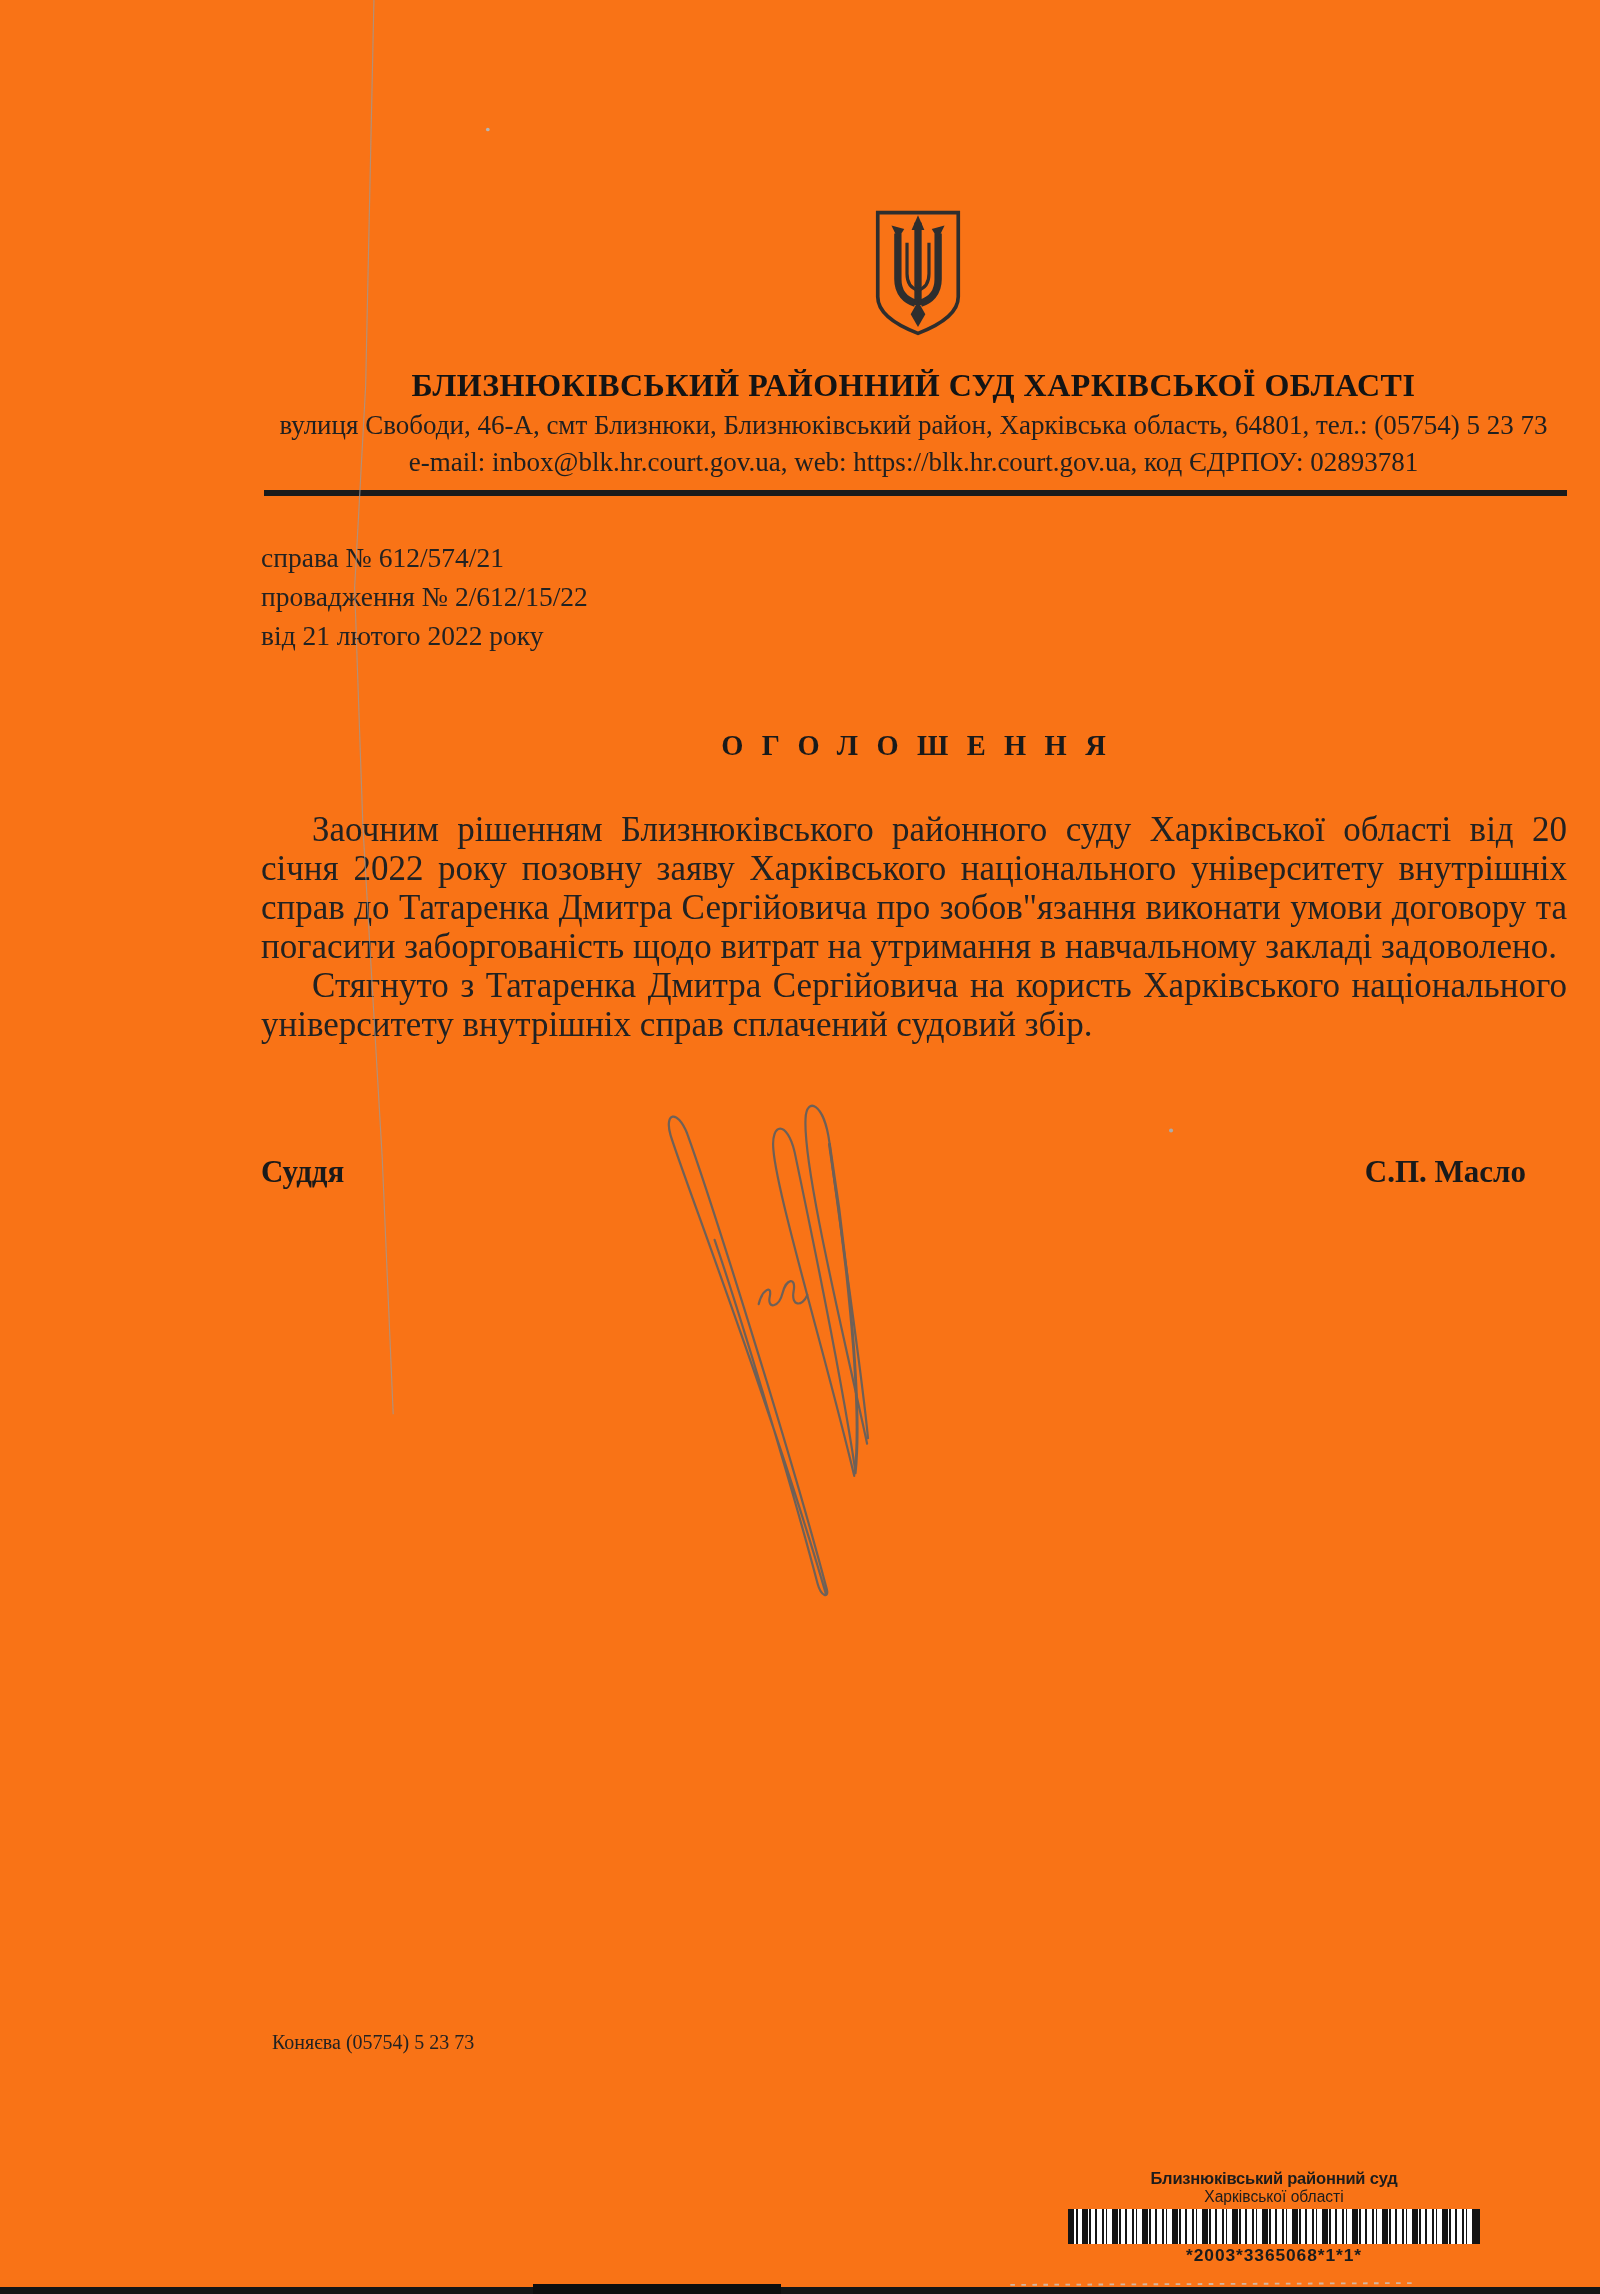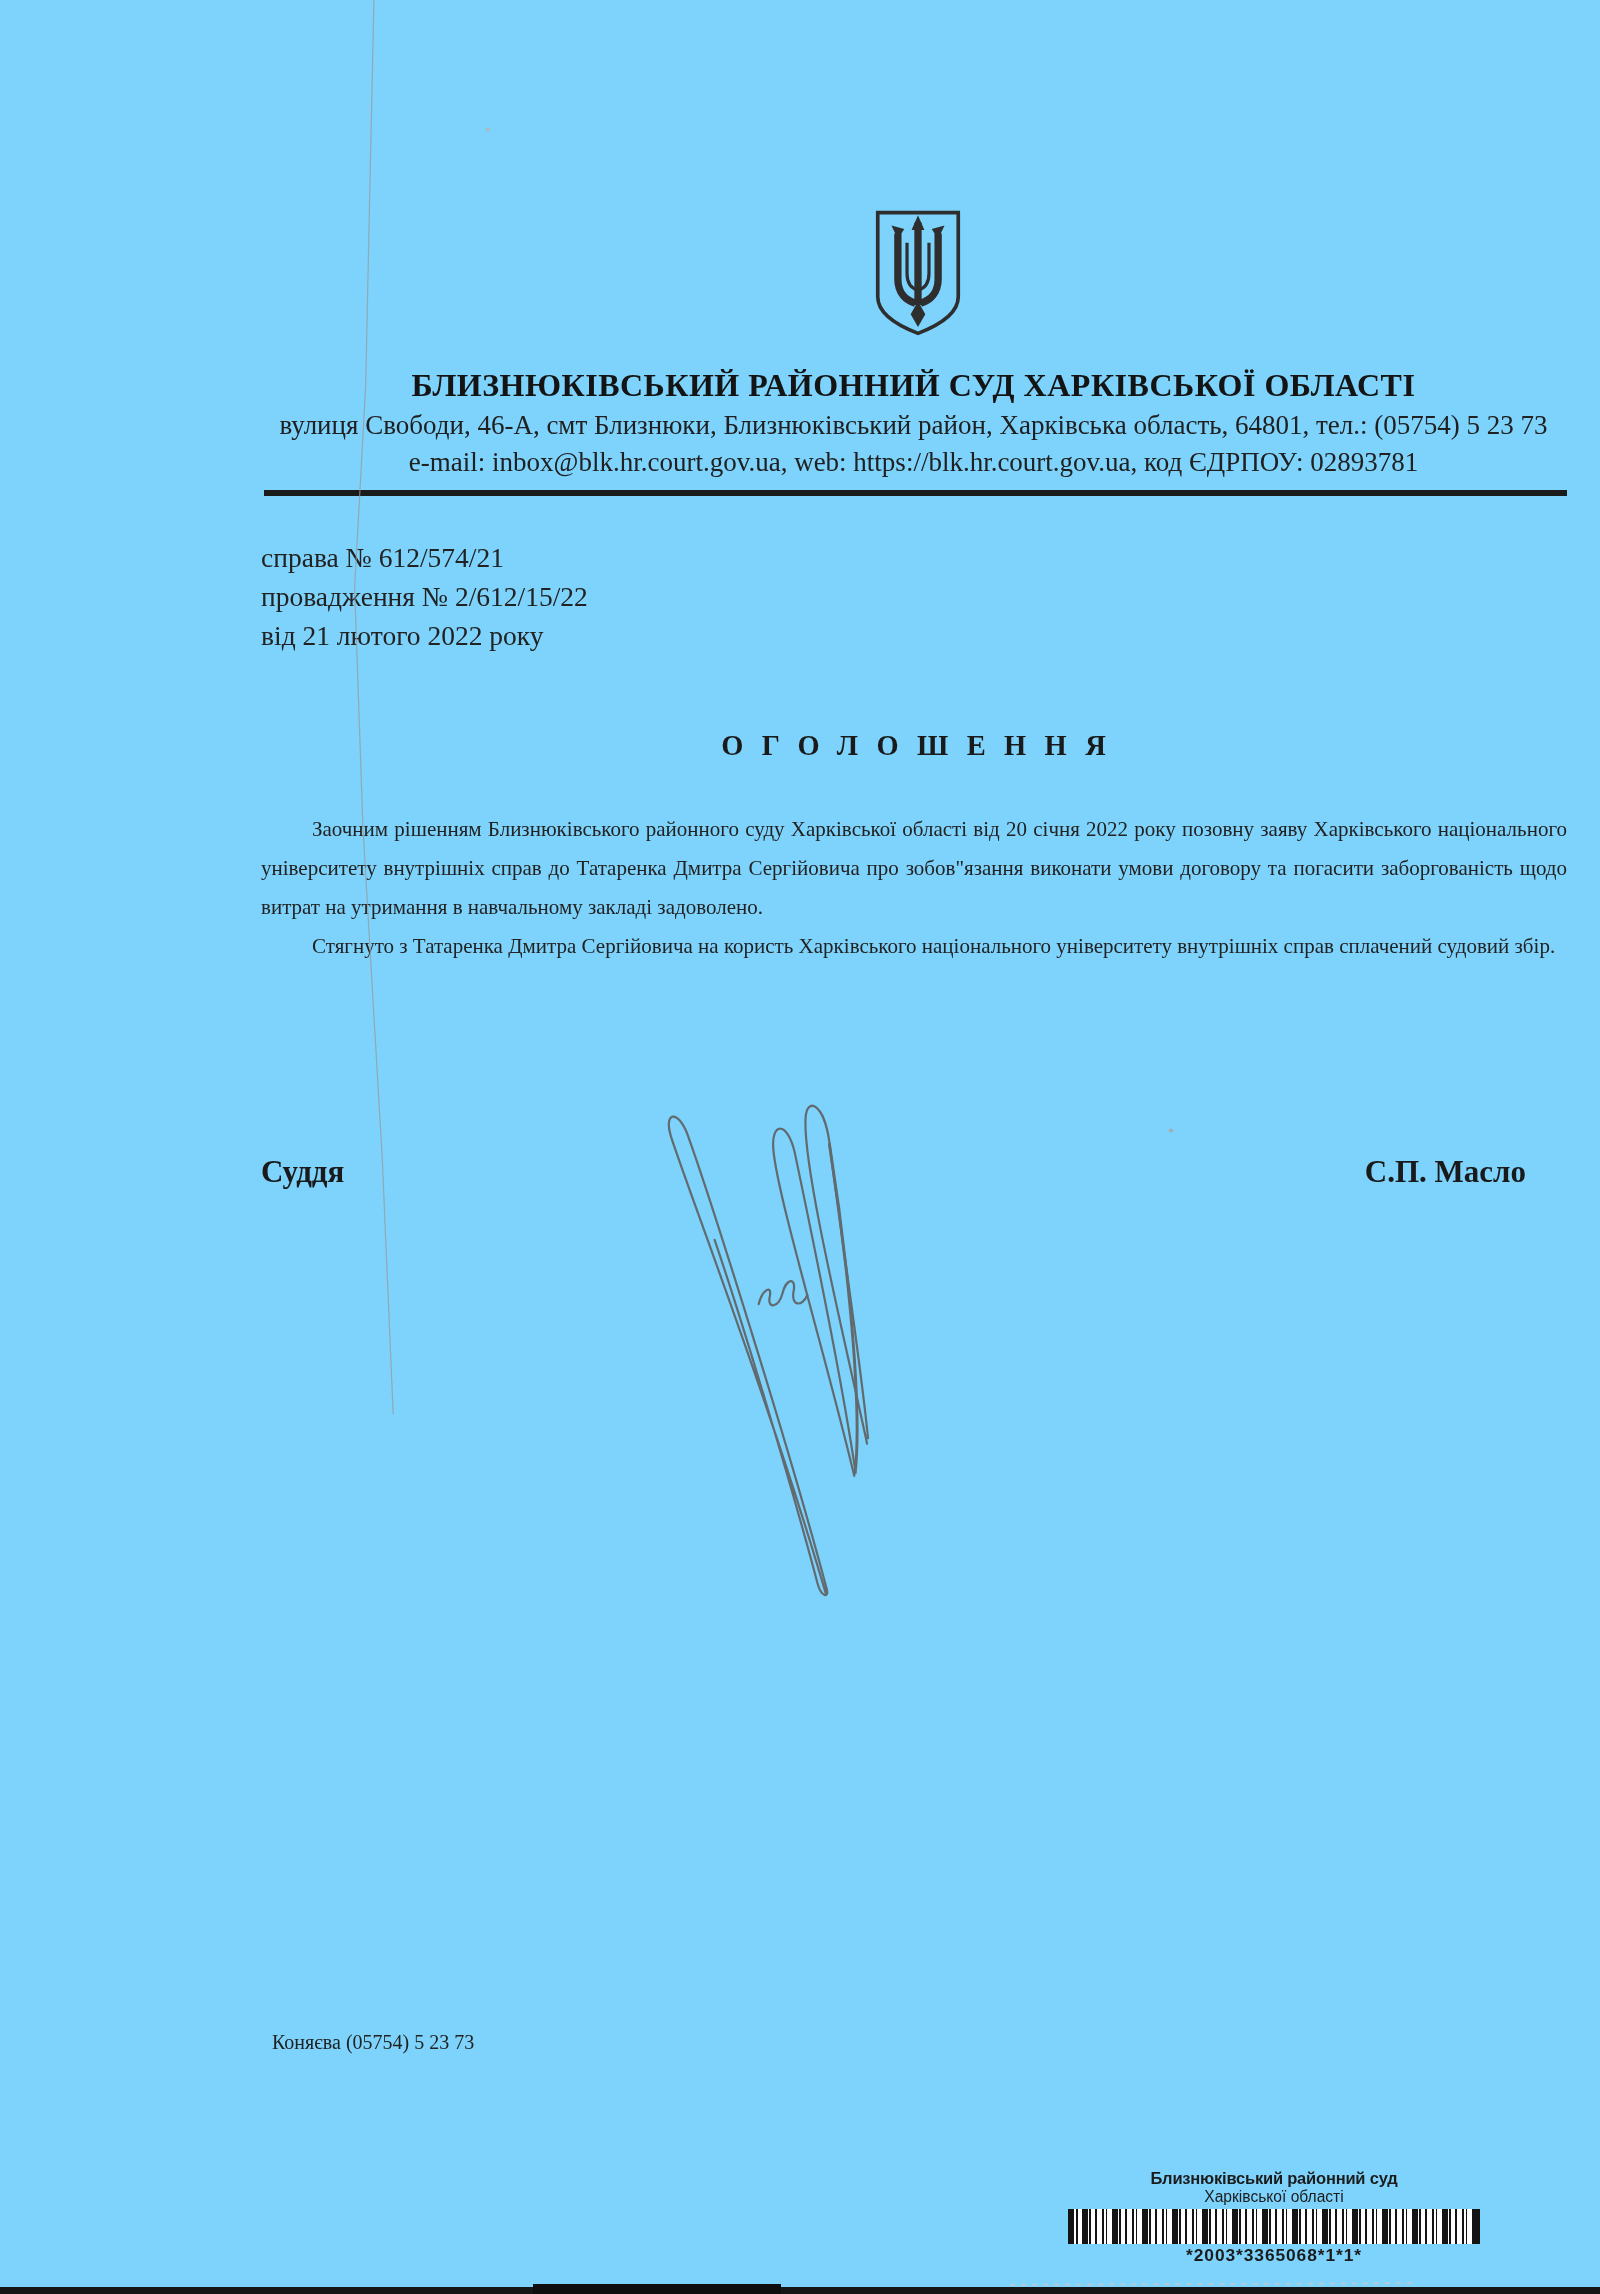--- a/index.html
+++ b/index.html
@@ -1,20 +1,20 @@
 <!DOCTYPE html>
 <html lang="uk" style="font-size:14.7px"><head>
 <meta charset="utf-8">
 <style>
   html,body{margin:0;padding:0;background:#e8e8e8;}
   .page{
     position:relative;
     width:1601px;height:2295px;
     margin:0 auto;
-    background:#7dd3fc;
+    background:#f97316;
     overflow:hidden;
     font-family:"Liberation Serif","DejaVu Serif",serif;
     color:#1e1e1e;
   }
   .abs{position:absolute;}
 
   
   .emblem{left:871px;top:208px;width:94px;height:129px;}
   .header-block{left:211px;top:0;width:1405px;text-align:center;}
   .court-name{
@@ -36,21 +36,21 @@
   .case-block{left:261px;top:538px;font-size:27.5px;line-height:39px;color:#222;}
 
   
   .doc-title{
     left:211px;top:730px;width:1405px;text-align:center;
     font-size:28.5px;font-weight:bold;letter-spacing:18.4px;color:#1a1a1a;
     text-indent:18.4px; 
   }
   .body-text{
     left:261px;top:810px;width:1306px;
-    font-size:21px;line-height:39px;text-align:justify;color:#222;
+    font-size:35px;line-height:39px;text-align:justify;color:#222;
   }
   .body-text p{margin:0;text-indent:51px;}
 
   
   .judge-row{
     left:261px;top:1155px;width:1265px;
     display:flex;justify-content:space-between;
     font-size:31px;font-weight:bold;color:#1a1a1a;line-height:33px;
   }
 

